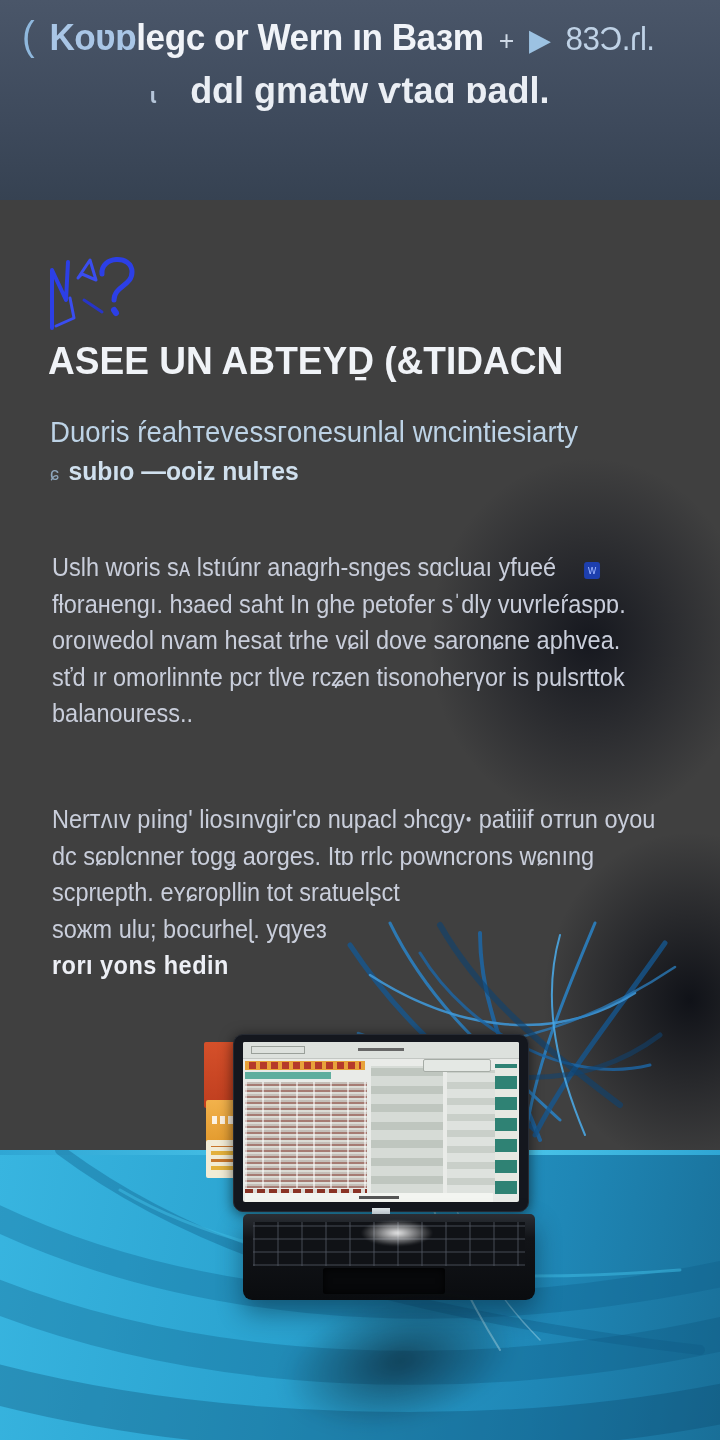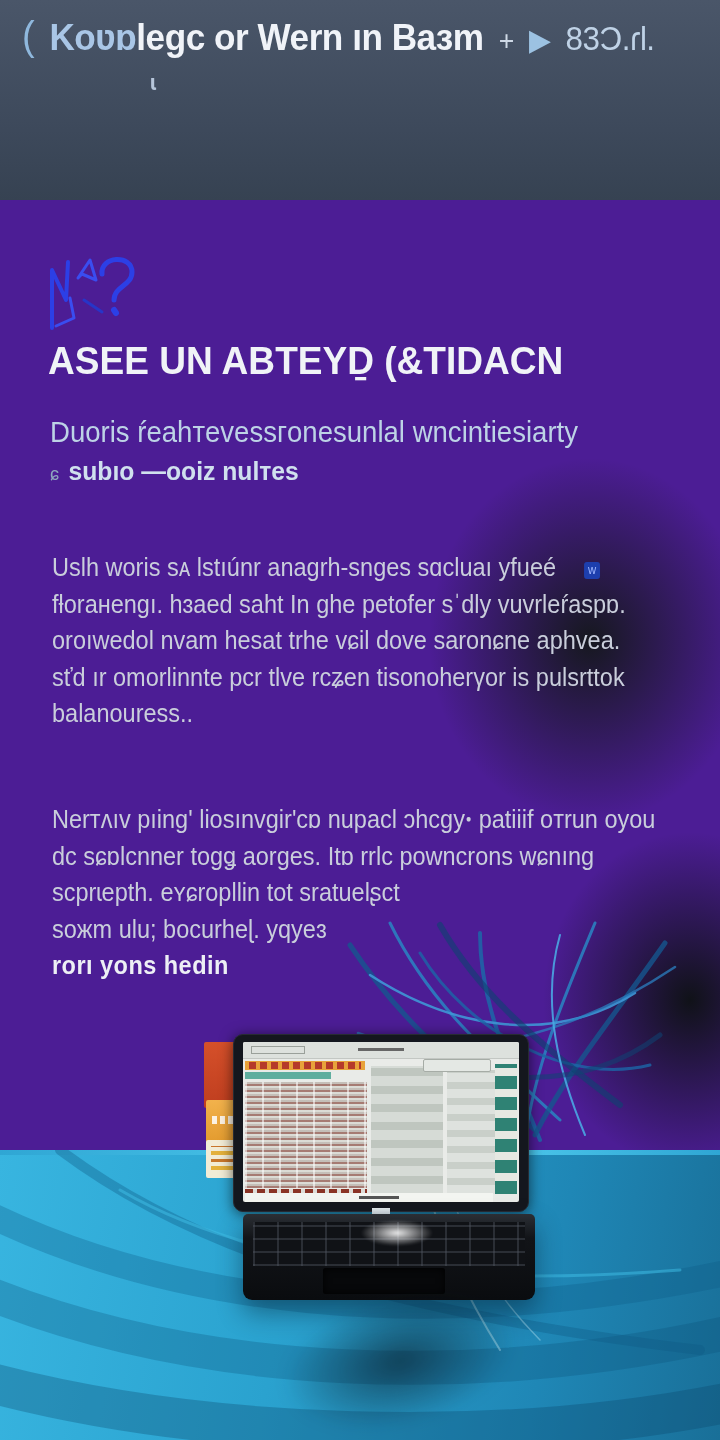--- a/index.html
+++ b/index.html
@@ -16,21 +16,21 @@
   .h-acc{color:#a9c6e6;font-weight:700;}
   .h-title{color:#f0f3f8;font-weight:600;}
   .h-plus{color:#cfd9e6;font-size:28px;}
   .h-play{color:#9cc2e2;font-size:30px;}
   .h-stat{color:#bfd2e6;font-size:33px;}
   .h-line2{position:absolute;top:70px;left:150px;display:flex;align-items:baseline;gap:34px;
            font-size:36px;color:#eaeef4;font-weight:600;}
   .h-gl2{color:#b6c6da;font-size:22px;}
 
   
-  .main{position:absolute;top:200px;left:0;width:720px;height:950px;background:#4c1d95;overflow:hidden;}
+  .main{position:absolute;top:200px;left:0;width:720px;height:950px;background:#404040;overflow:hidden;}
   .smoke1{position:absolute;left:360px;top:180px;width:460px;height:520px;border-radius:50%;
           background:radial-gradient(closest-side,#16181f 0%,rgba(22,24,31,0) 70%);}
   .smoke2{position:absolute;left:480px;top:560px;width:420px;height:480px;border-radius:50%;
           background:radial-gradient(closest-side,#101218 0%,rgba(16,18,24,0) 70%);}
   .logo{position:absolute;left:44px;top:48px;}
   .heading{position:absolute;left:48px;top:139px;font-size:39px;font-weight:700;color:#f0f3f7;
            white-space:nowrap;transform:scaleX(.95);transform-origin:left;}
   .subhead{position:absolute;left:50px;top:213px;font-size:29px;color:#bdd3e6;line-height:38px;
            white-space:nowrap;transform:scaleX(.95);transform-origin:left;}
   .subhead .row2{font-size:26px;color:#d0e0ee;font-weight:600;}
@@ -112,20 +112,21 @@
   <div class="header">
     <div class="h-line1">
       <span class="h-back">(</span>
       <span><span class="h-acc">Koʋɒ</span><span class="h-title">legc or Wern ın Baɜm</span></span>
       <span class="h-plus">+</span>
       <span class="h-play">▶</span>
       <span class="h-stat">83Ɔ.ɾl.</span>
     </div>
     <div class="h-line2">
       <span class="h-gl2">ɩ</span>
+      <span>dɑl gmatw ѵtaɑ ɒadl.</span>
     </div>
   </div>
 
   <div class="main">
     <div class="smoke1"></div>
     <div class="smoke2"></div>
 
     <svg class="logo" width="100" height="88" viewBox="0 0 100 88">
       <g fill="none" stroke="#2c3fe6" stroke-width="4" stroke-linecap="round" stroke-linejoin="round">
         <path d="M8,80 L8,22 L22,52 L24,14"></path>

